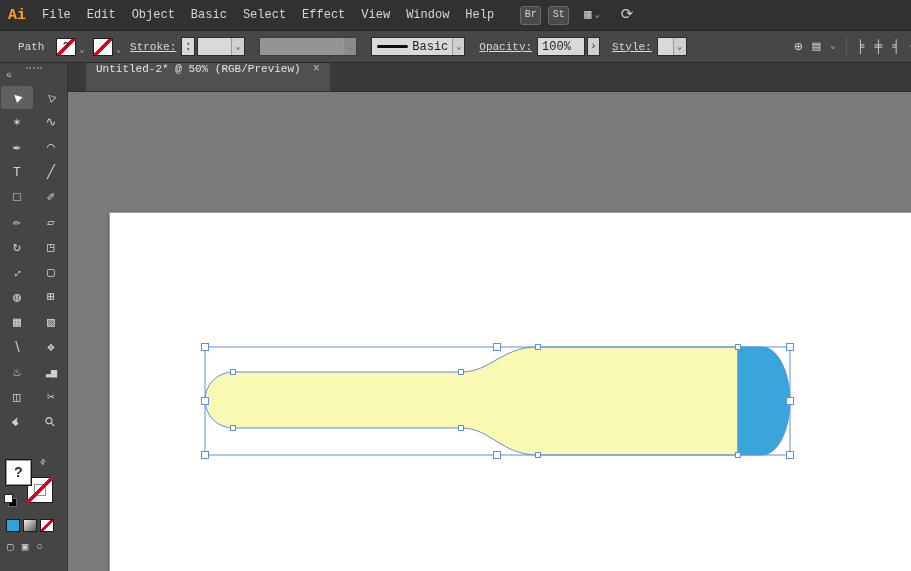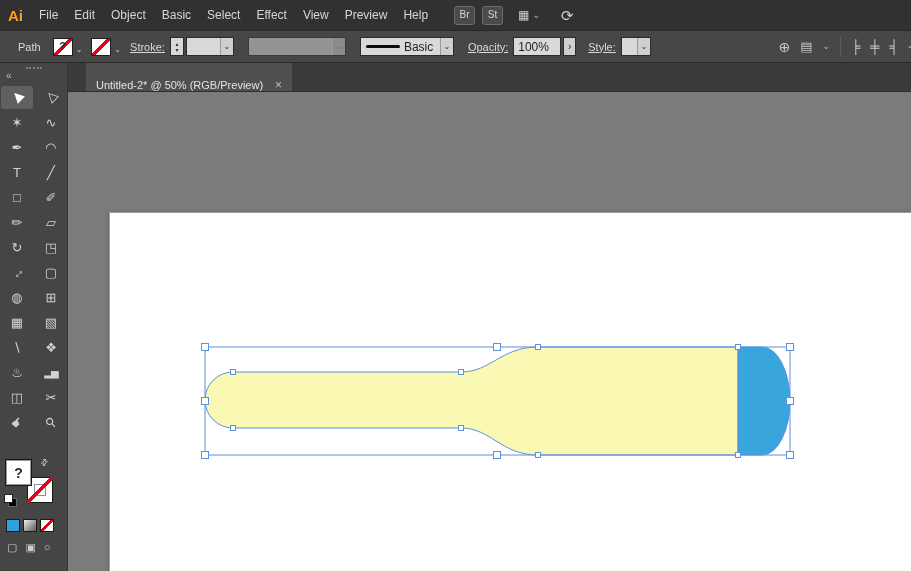--- a/index.html
+++ b/index.html
@@ -1,18 +1,18 @@
 <!DOCTYPE html>
 <html><head>
 <meta charset="utf-8">
 <style>
   *{box-sizing:border-box;margin:0;padding:0}
   body{margin:0;background:#222}
   .app{position:relative;width:911px;height:571px;background:#86efac;overflow:hidden;
-       font-family:Liberation Sans, sans-serif;user-select:none;cursor:default}
+       font-family:Liberation Mono, monospace;user-select:none;cursor:default}
 
   
   .menubar{height:30px;background:#313131;display:flex;align-items:center;
            padding-left:8px;color:#d6d6d6;font-size:12px}
   .brand{color:#ffa21f;font-weight:bold;font-size:15px;margin-right:16px}
   .menus{display:flex;gap:16px}
   .menu-item{white-space:nowrap}
   .mb-right{display:flex;align-items:center;margin-left:26px;gap:7px}
   .mbtn{height:19px;min-width:21px;background:#4a4a4a;border:1px solid #6b6b6b;border-radius:3px;
         color:#d6d6d6;font-size:10px;text-align:center;padding:0 3px;font-family:inherit;line-height:16px}
@@ -81,21 +81,21 @@
   .mini.gradient{background:linear-gradient(135deg,#f0f0f0,#595959)}
   .mini.none{background:#fff}
   .mini.none::after{content:"";position:absolute;inset:0;
         background:linear-gradient(135deg,transparent 40%,#e2001a 40%,#e2001a 60%,transparent 60%)}
   .modes-row{display:flex;gap:8px;padding-left:7px;margin-top:10px;align-items:center;color:#cfcfcf;font-size:11px}
   .modes-row span{line-height:1}
 
   
   .docarea{flex:1;display:flex;flex-direction:column;min-width:0}
   .tabbar{height:29px;background:#3a3a3a;display:flex;border-bottom:1px solid #2e2e2e}
-  .tab{margin-left:18px;background:#505050;display:flex;align-items:flex-end;padding:0 10px;
+  .tab{margin-left:18px;background:#505050;display:flex;align-items:flex-start;padding:0 10px;
        font-size:11px;color:#e3e3e3;gap:12px}
   .tab-close{color:#bfbfbf;font-size:12px;line-height:1}
   .canvas{flex:1;position:relative;background:#7b7b7b;overflow:hidden}
   .artboard{position:absolute;left:42px;top:121px;right:-8px;bottom:-8px;background:#fff;
             box-shadow:0 0 0 1px #9c9c9c,1px 2px 6px rgba(0,0,0,.45)}
   #art-svg{position:absolute;left:0;top:0;pointer-events:none}
 </style>
 </head>
 <body>
 
@@ -104,21 +104,21 @@
   <div class="menubar">
     <span class="brand">Ai</span>
     <nav class="menus" id="menus">
         <span class="menu-item">File</span>
         <span class="menu-item">Edit</span>
         <span class="menu-item">Object</span>
         <span class="menu-item">Basic</span>
         <span class="menu-item">Select</span>
         <span class="menu-item">Effect</span>
         <span class="menu-item">View</span>
-        <span class="menu-item">Preview</span>
+        <span class="menu-item">Window</span>
         <span class="menu-item">Help</span>
       </nav>
     <div class="mb-right">
       <button class="mbtn">Br</button>
       <button class="mbtn">St</button>
       <span class="ws">
         <span class="ws-grid">▦</span>
         <span class="chev">⌄</span>
       </span>
       <span class="sync">⟳</span>

